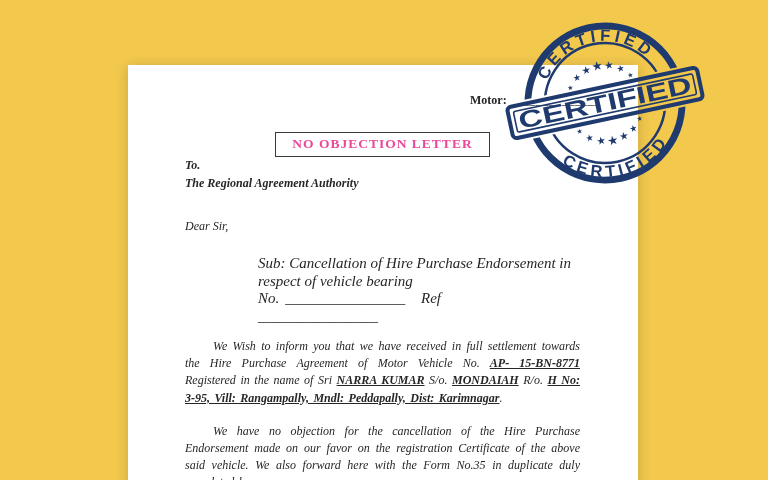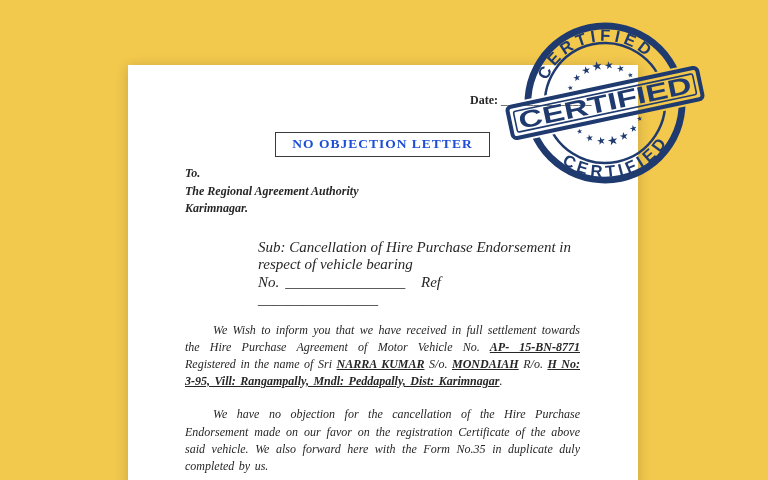--- a/index.html
+++ b/index.html
@@ -36,24 +36,24 @@
   .date-row .blank { font-weight: normal; letter-spacing: 0.5px; }
 
   .heading-wrap { text-align: center; margin-top: 25px; }
   .heading-box {
     display: inline-block;
     border: 1px solid #3a3a3a;
     padding: 3px 16px 4px 16px;
     font-size: 13.5px;
     font-weight: bold;
     letter-spacing: 1px;
-    color: #1d4ed8;
+    color: #ec4899;
   }
 
-  .recipient { margin-top: 8px; font-size: 12px; font-weight: bold; font-style: italic; line-height: 17.5px; }
+  .recipient { margin-top: 0; font-size: 12px; font-weight: bold; font-style: italic; line-height: 17.5px; }
 
   .salutation { margin-top: 27px; font-size: 12px; font-style: italic; line-height: 15px; }
 
   .subject { margin-top: 21px; margin-left: 73px; font-size: 15px; font-style: italic; line-height: 17.5px; }
   .subject .refs span { margin-right: 6px; margin-top: 8px; }
 
   .body-para {
     margin-top: 13px;
     font-size: 12px;
     font-style: italic;
@@ -88,34 +88,34 @@
   .stamp-star { font-family: "DejaVu Sans", sans-serif; }
 </style>
 </head>
 <body>
 
 <div class="canvas">
 
   <div class="paper">
 
     <div class="date-row">
-      <span>Date:</span>
+      <span>Motor:</span>
       <span class="blank">______________</span>
     </div>
 
     <div class="heading-wrap">
       <span class="heading-box">NO OBJECTION LETTER</span>
     </div>
 
     <div class="recipient">
       <div>To.</div>
       <div>The Regional Agreement Authority</div>
-      <div>Karimnagar.</div>
     </div>
 
+    <div class="salutation">Dear Sir,</div>
 
     <div class="subject">
       <div>Sub: Cancellation of Hire Purchase Endorsement in respect of vehicle bearing</div>
       <div class="refs">
         <span><span>No.</span><span>________________</span></span>
         <span><span>Ref</span> <span>________________</span></span>
       </div>
     </div>
 
     <p class="body-para"><span>We Wish to inform you that we have received in full settlement towards the Hire Purchase Agreement of Motor Vehicle No. </span><span class="hl">AP- 15-BN-8771</span><span> Registered in the name of Sri </span><span class="hl">NARRA KUMAR</span><span> S/o. </span><span class="hl">MONDAIAH</span><span> R/o. </span><span class="hl">H No: 3-95, Vill: Rangampally, Mndl: Peddapally, Dist: Karimnagar</span><span>.</span></p>

